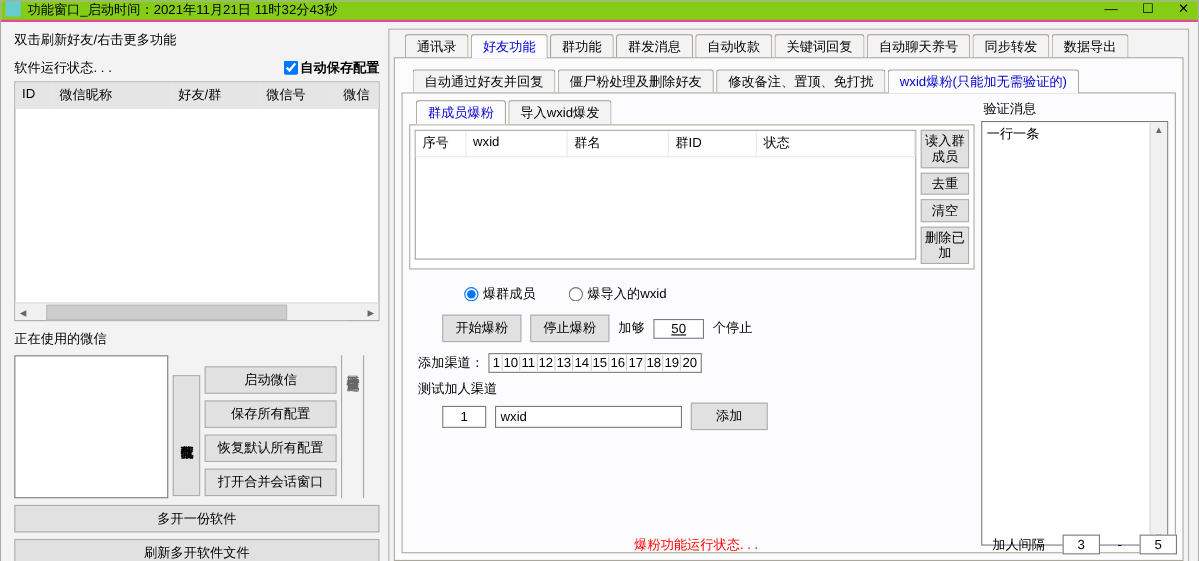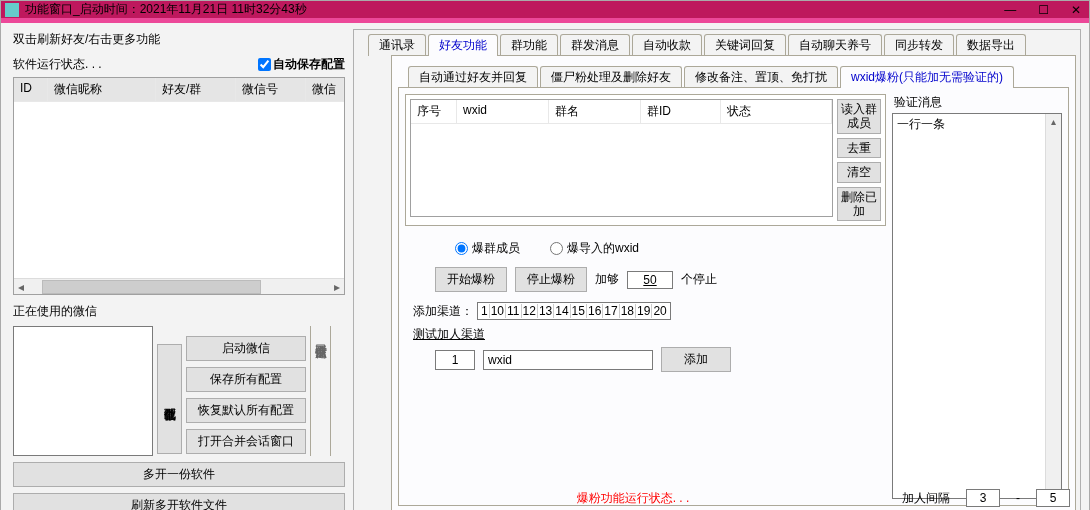--- a/index.html
+++ b/index.html
@@ -1,18 +1,18 @@
 <!DOCTYPE html>
 <html><head>
 <meta charset="utf-8">
 <style>
 * { box-sizing: border-box; margin: 0; padding: 0; font-family: "Microsoft YaHei", SimSun, sans-serif; font-size: 12px; }
 body { background: #f0f0f0; width: 1090px; height: 510px; overflow: hidden; }
 .window { width: 1090px; height: 510px; background: #fff; border: 1px solid #aaa; display: flex; flex-direction: column; }
-.titlebar { height: 24px; background: #be185d; display: flex; align-items: center; padding: 0 4px; border-bottom: 5px solid #ec4899; }
+.titlebar { height: 24px; background: #84cc16; display: flex; padding: 0 4px; border-bottom: 2px solid #ec4899; }
 .titlebar .icon { width: 14px; height: 14px; background: #6cc; margin-right: 6px; }
 .titlebar .title { flex: 1; }
 .titlebar .btns { display: flex; gap: 18px; font-size: 13px; letter-spacing: 4px; }
 .titlebar .btns span { cursor: pointer; }
 .content { flex: 1; display: flex; gap: 8px; padding: 6px 8px 6px 12px; background: #f3f3f3; }
 .left { width: 332px; display: flex; flex-direction: column; }
 .hint { padding: 2px 0 6px 0; }
 .status-row { display: flex; align-items: center; justify-content: space-between; padding: 2px 0 4px 0; }
 .chk { display: flex; align-items: center; gap: 2px; font-weight: bold; }
 .chk input { width: 13px; height: 13px; }
@@ -30,21 +30,21 @@
 .narrow-btn { writing-mode: vertical-rl; background: #e1e1e1; border: 1px solid #adadad; padding: 6px 3px; text-align: center; cursor: pointer; display: flex; align-items: center; justify-content: center; }
 .btn { background: #e1e1e1; border: 1px solid #adadad; padding: 3px 8px; cursor: pointer; text-align: center; }
 .btn-col { display: flex; flex-direction: column; gap: 6px; }
 .btn-col .btn { width: 120px; }
 .row-btns { display: flex; gap: 6px; margin-top: 6px; flex-direction: column; }
 .row-btns .btn { flex: 1; }
 .right { flex: 1; border: 1px solid #b0b0b0; background: #f3f3f3; position: relative; padding: 4px; display: flex; flex-direction: column; }
 .tabs { display: flex; gap: 2px; padding-left: 10px; }
 .tab { background: #f3f3f3; border: 1px solid #aca899; border-bottom: none; padding: 2px 10px; border-radius: 3px 3px 0 0; cursor: pointer; }
 .tab.active { color: #0000cc; background: #fcfcfe; position: relative; z-index: 2; }
-.tab-body { border: 1px solid #aca899; background: #fcfcfe; flex: 1; margin-top: -1px; padding: 6px; display: flex; flex-direction: column; margin-left: 33px; }
+.tab-body { border: 1px solid #aca899; background: #fcfcfe; flex: 1; margin-top: -1px; padding: 6px; display: flex; flex-direction: column; }
 .subtabs { display: flex; gap: 2px; padding-left: 10px; margin-top: 4px; }
 .sub-body { border: 1px solid #aca899; background: #fcfcfe; flex: 1; margin-top: -1px; padding: 6px; display: flex; gap: 6px; }
 .main-col { flex: 1; display: flex; flex-direction: column; }
 .inner-tabs { display: flex; gap: 2px; padding-left: 6px; }
 .inner-body { border: 1px solid #aca899; background: #fff; padding: 4px; display: flex; gap: 4px; }
 .inner-table { border: 1px solid #a0a0a0; background: #fff; flex: 1; height: 118px; }
 .inner-table .thead { background: #fff; }
 .side-btns { display: flex; flex-direction: column; gap: 4px; }
 .side-btns .btn { width: 44px; padding: 2px 2px; font-size: 12px; line-height: 1.2; }
 .verify-col { width: 170px; display: flex; flex-direction: column; }
@@ -55,21 +55,21 @@
 .verify-box .vscroll .arrowv.bot { position: absolute; bottom: 0; left: 0; right: 0; }
 .radio-row { display: flex; gap: 30px; padding: 14px 0 8px 50px; align-items: center; }
 .radio-row label { display: flex; align-items: center; gap: 4px; }
 .ctrl-row { display: flex; gap: 8px; align-items: center; padding: 2px 0 6px 30px; }
 .ctrl-row .btn { width: 72px; }
 .num-input { width: 46px; border: 1px solid #7a7a7a; padding: 1px 3px; text-align: center; background: #fff; text-decoration: underline; }
 .channel-row { display: flex; align-items: center; gap: 4px; padding: 4px 0 2px 8px; }
 .channel-box { border: 1px solid #7a7a7a; background: #fff; padding: 1px 2px; display: flex; }
 .channel-box span { padding: 0 1px; border-right: 1px solid #ccc; }
 .channel-box span:last-child { border-right: none; }
-.test-label { padding: 4px 0 4px 8px; text-decoration: underline; }
+.test-label { padding: 4px 0 4px 8px; }
 .test-row { display: flex; gap: 8px; align-items: center; padding: 0 0 0 30px; }
 .txt-input { border: 1px solid #7a7a7a; padding: 2px 4px; background: #fff; }
 .footer-row { display: flex; align-items: center; justify-content: space-between; padding-top: 6px; position: absolute; bottom: 10px; left: 10px; right: 10px; }
 .red { color: #ff0000; }
 .interval { display: flex; align-items: center; gap: 16px; }
 .interval input { width: 34px; border: 1px solid #7a7a7a; text-align: center; padding: 1px 2px; background: #fff; }
 .vline-narrow { writing-mode: vertical-rl; background: #f3f3f3; border-left: 1px solid #aca899; border-right: 1px solid #aca899; padding: 10px 1px; font-size: 12px; color: #666; }
 </style>
 </head>
 <body>
@@ -146,20 +146,24 @@
       </div>
       <div class="tab-body">
         <div class="subtabs">
           <div class="tab">自动通过好友并回复</div>
           <div class="tab">僵尸粉处理及删除好友</div>
           <div class="tab">修改备注、置顶、免打扰</div>
           <div class="tab active">wxid爆粉(只能加无需验证的)</div>
         </div>
         <div class="sub-body">
           <div class="main-col">
+            <div class="inner-tabs">
+              <div class="tab active">群成员爆粉</div>
+              <div class="tab">导入wxid爆发</div>
+            </div>
             <div class="inner-body">
               <div class="inner-table">
                 <div class="thead">
                   <div class="th" style="width:46px">序号</div>
                   <div class="th" style="width:92px">wxid</div>
                   <div class="th" style="width:92px">群名</div>
                   <div class="th" style="width:80px">群ID</div>
                   <div class="th" style="flex:1">状态</div>
                 </div>
               </div>

